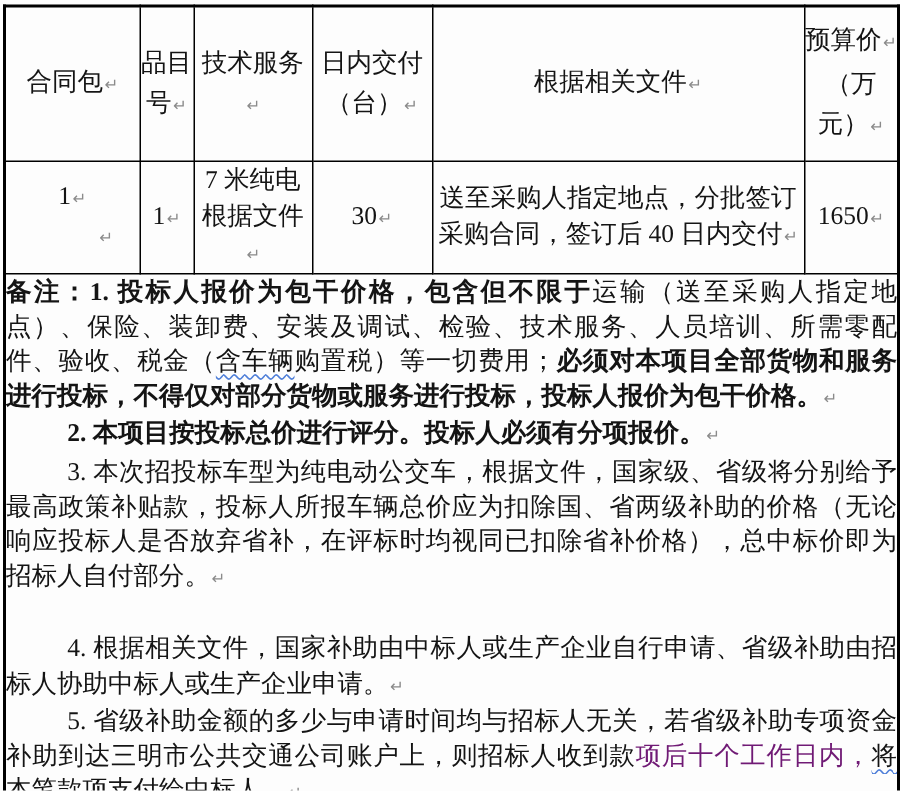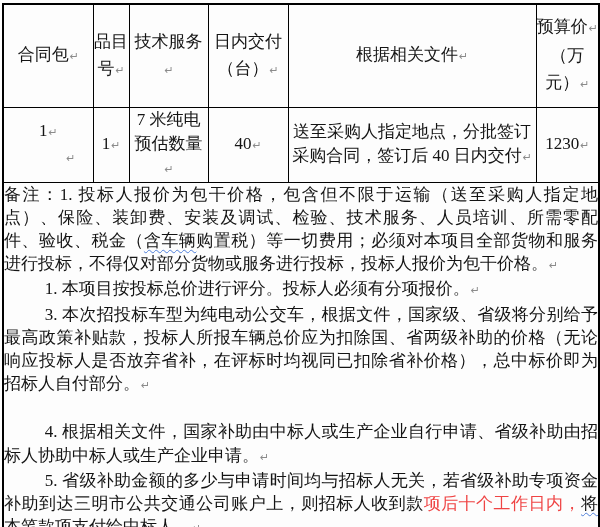--- a/index.html
+++ b/index.html
@@ -48,23 +48,23 @@
   }
   .note-para {
     margin: 0;
     font-size: 17px;
     line-height: 23.2px;
     text-align: justify;
   }
   .note-para.indent { text-indent: 2.4em; }
   .note-para.spaced { margin-top: 23px; }
 
-  .seg-bold   { font-weight: normal; }
+  .seg-bold   { font-weight: bold; }
   .seg-normal { font-weight: normal; }
-  .seg-faded  { color: #ef4444; }
+  .seg-faded  { color: #701a75; }
   .seg-squiggle {
     text-decoration: underline wavy #4f7fd9;
     text-decoration-thickness: 1px;
     text-underline-offset: 3px;
     font-family: Liberation Serif, serif;
   }
 </style>
 </head>
 <body>
 
@@ -107,38 +107,38 @@
       <tr class="data-row">
         <td>
           <span class="cline"><span>1</span><span class="pmark">↵</span></span>
           <span class="cline shift-right"><span class="pmark">↵</span></span>
         </td>
         <td>
           <span class="cline"><span>1</span><span class="pmark">↵</span></span>
         </td>
         <td>
           <span class="cline"><span>7 米纯电</span></span>
-          <span class="cline"><span>预估数量</span><span class="pmark">↵</span></span>
+          <span class="cline"><span>根据文件</span><span class="pmark">↵</span></span>
         </td>
         <td>
-          <span class="cline"><span>40</span><span class="pmark">↵</span></span>
+          <span class="cline"><span>30</span><span class="pmark">↵</span></span>
         </td>
         <td>
           <span class="cline"><span>送至采购人指定地点，分批签订</span></span>
           <span class="cline"><span>采购合同，签订后 40 日内交付</span><span class="pmark">↵</span></span>
         </td>
         <td>
-          <span class="cline"><span>1230</span><span class="pmark">↵</span></span>
+          <span class="cline"><span>1650</span><span class="pmark">↵</span></span>
         </td>
       </tr>
 
       <tr class="notes-row">
         <td class="notes" colspan="6" id="notes-cell">
             <p class="note-para"><span class="seg-bold">备注：1. 投标人报价为包干价格，包含但不限于</span><span class="seg-normal">运输（送至采购人指定地点）、保险、装卸费、安装及调试、检验、技术服务、人员培训、所需零配件、验收、税金（</span><span class="seg-squiggle">含车辆</span><span class="seg-normal">购置税）等一切费用；</span><span class="seg-bold">必须对本项目全部货物和服务进行投标，不得仅对部分货物或服务进行投标，投标人报价为包干价格。</span><span class="pmark">↵</span></p>
-            <p class="note-para indent"><span class="seg-bold">1. 本项目按投标总价进行评分。投标人必须有分项报价。</span><span class="pmark">↵</span></p>
+            <p class="note-para indent"><span class="seg-bold">2. 本项目按投标总价进行评分。投标人必须有分项报价。</span><span class="pmark">↵</span></p>
             <p class="note-para indent"><span class="seg-normal">3. 本次招投标车型为纯电动公交车，根据文件，国家级、省级将分别给予最高政策补贴款，投标人所报车辆总价应为扣除国、省两级补助的价格（无论响应投标人是否放弃省补，在评标时均视同已扣除省补价格），总中标价即为招标人自付部分。</span><span class="pmark">↵</span></p>
             <p class="note-para indent spaced"><span class="seg-normal">4. 根据相关文件，国家补助由中标人或生产企业自行申请、省级补助由招标人协助中标人或生产企业申请。</span><span class="pmark">↵</span></p>
             <p class="note-para indent"><span class="seg-normal">5. 省级补助金额的多少与申请时间均与招标人无关，若省级补助专项资金补助到达三明市公共交通公司账户上，则招标人收到款</span><span class="seg-faded">项后十个工作日内，</span><span class="seg-squiggle">将本笔款项</span><span class="seg-normal">支付给中标人。</span><span class="pmark">↵</span></p>
           </td>
       </tr>
     </tbody>
   </table>
 </div>
 
 </body></html>

